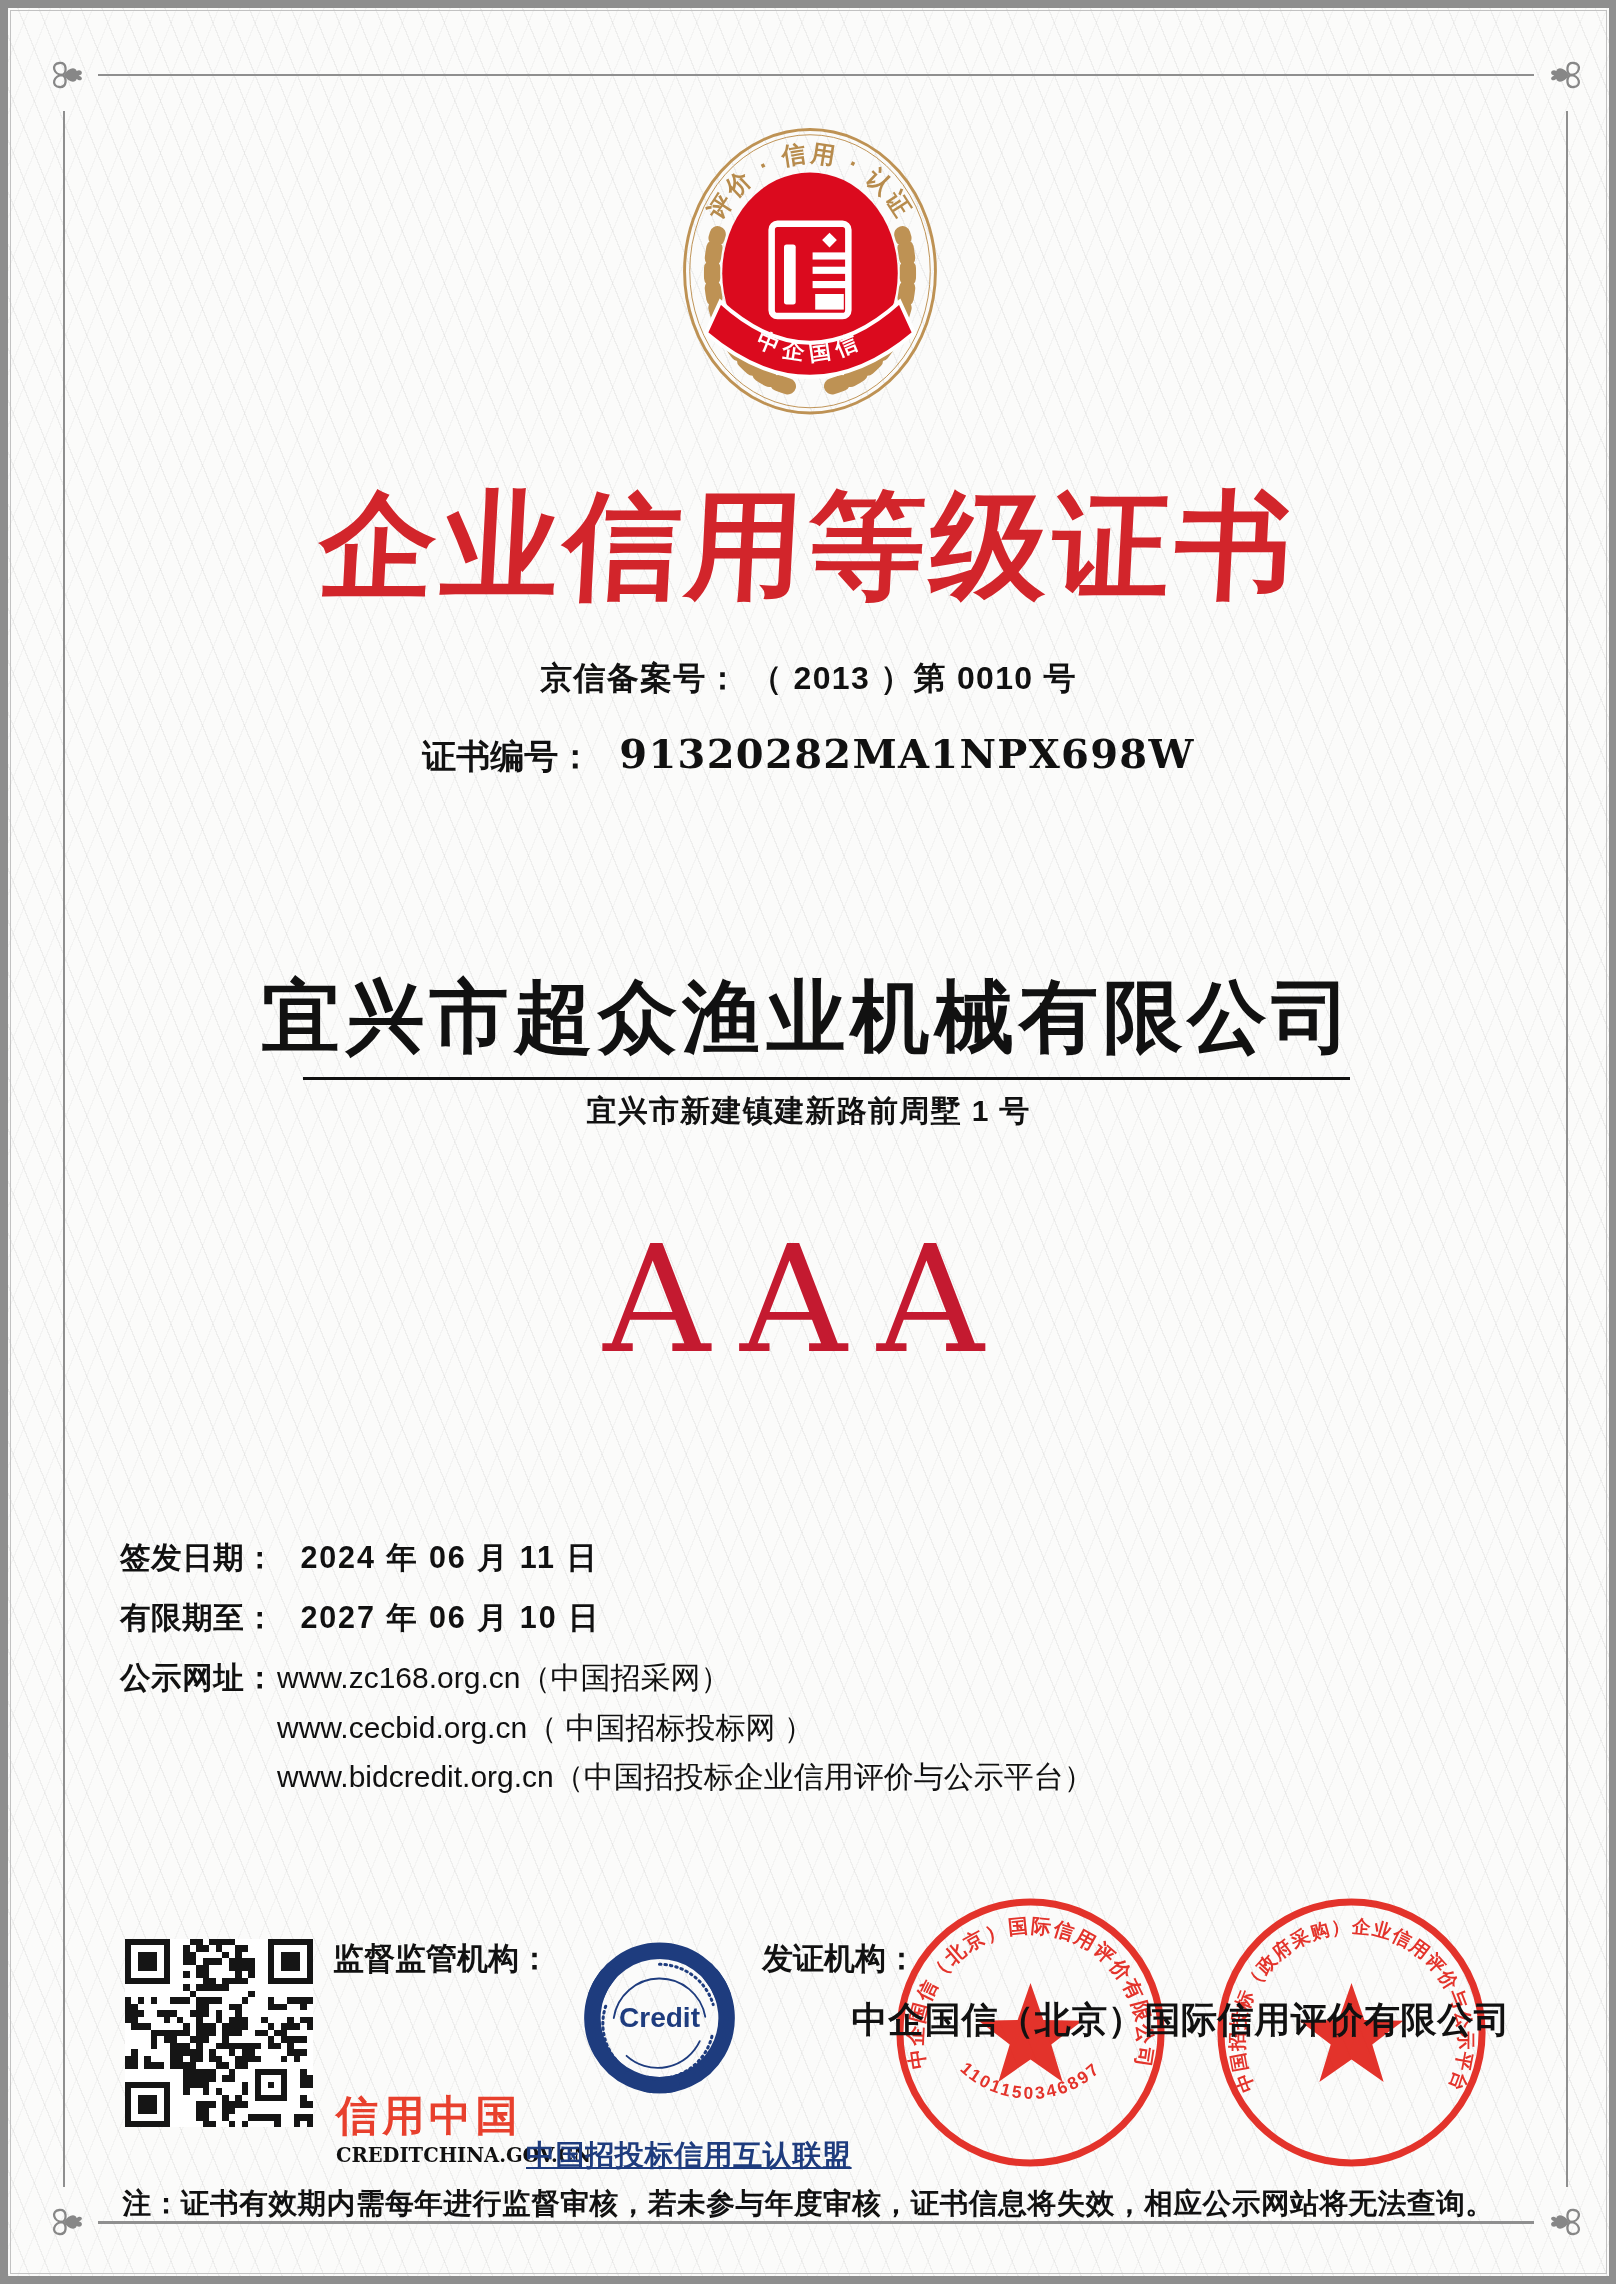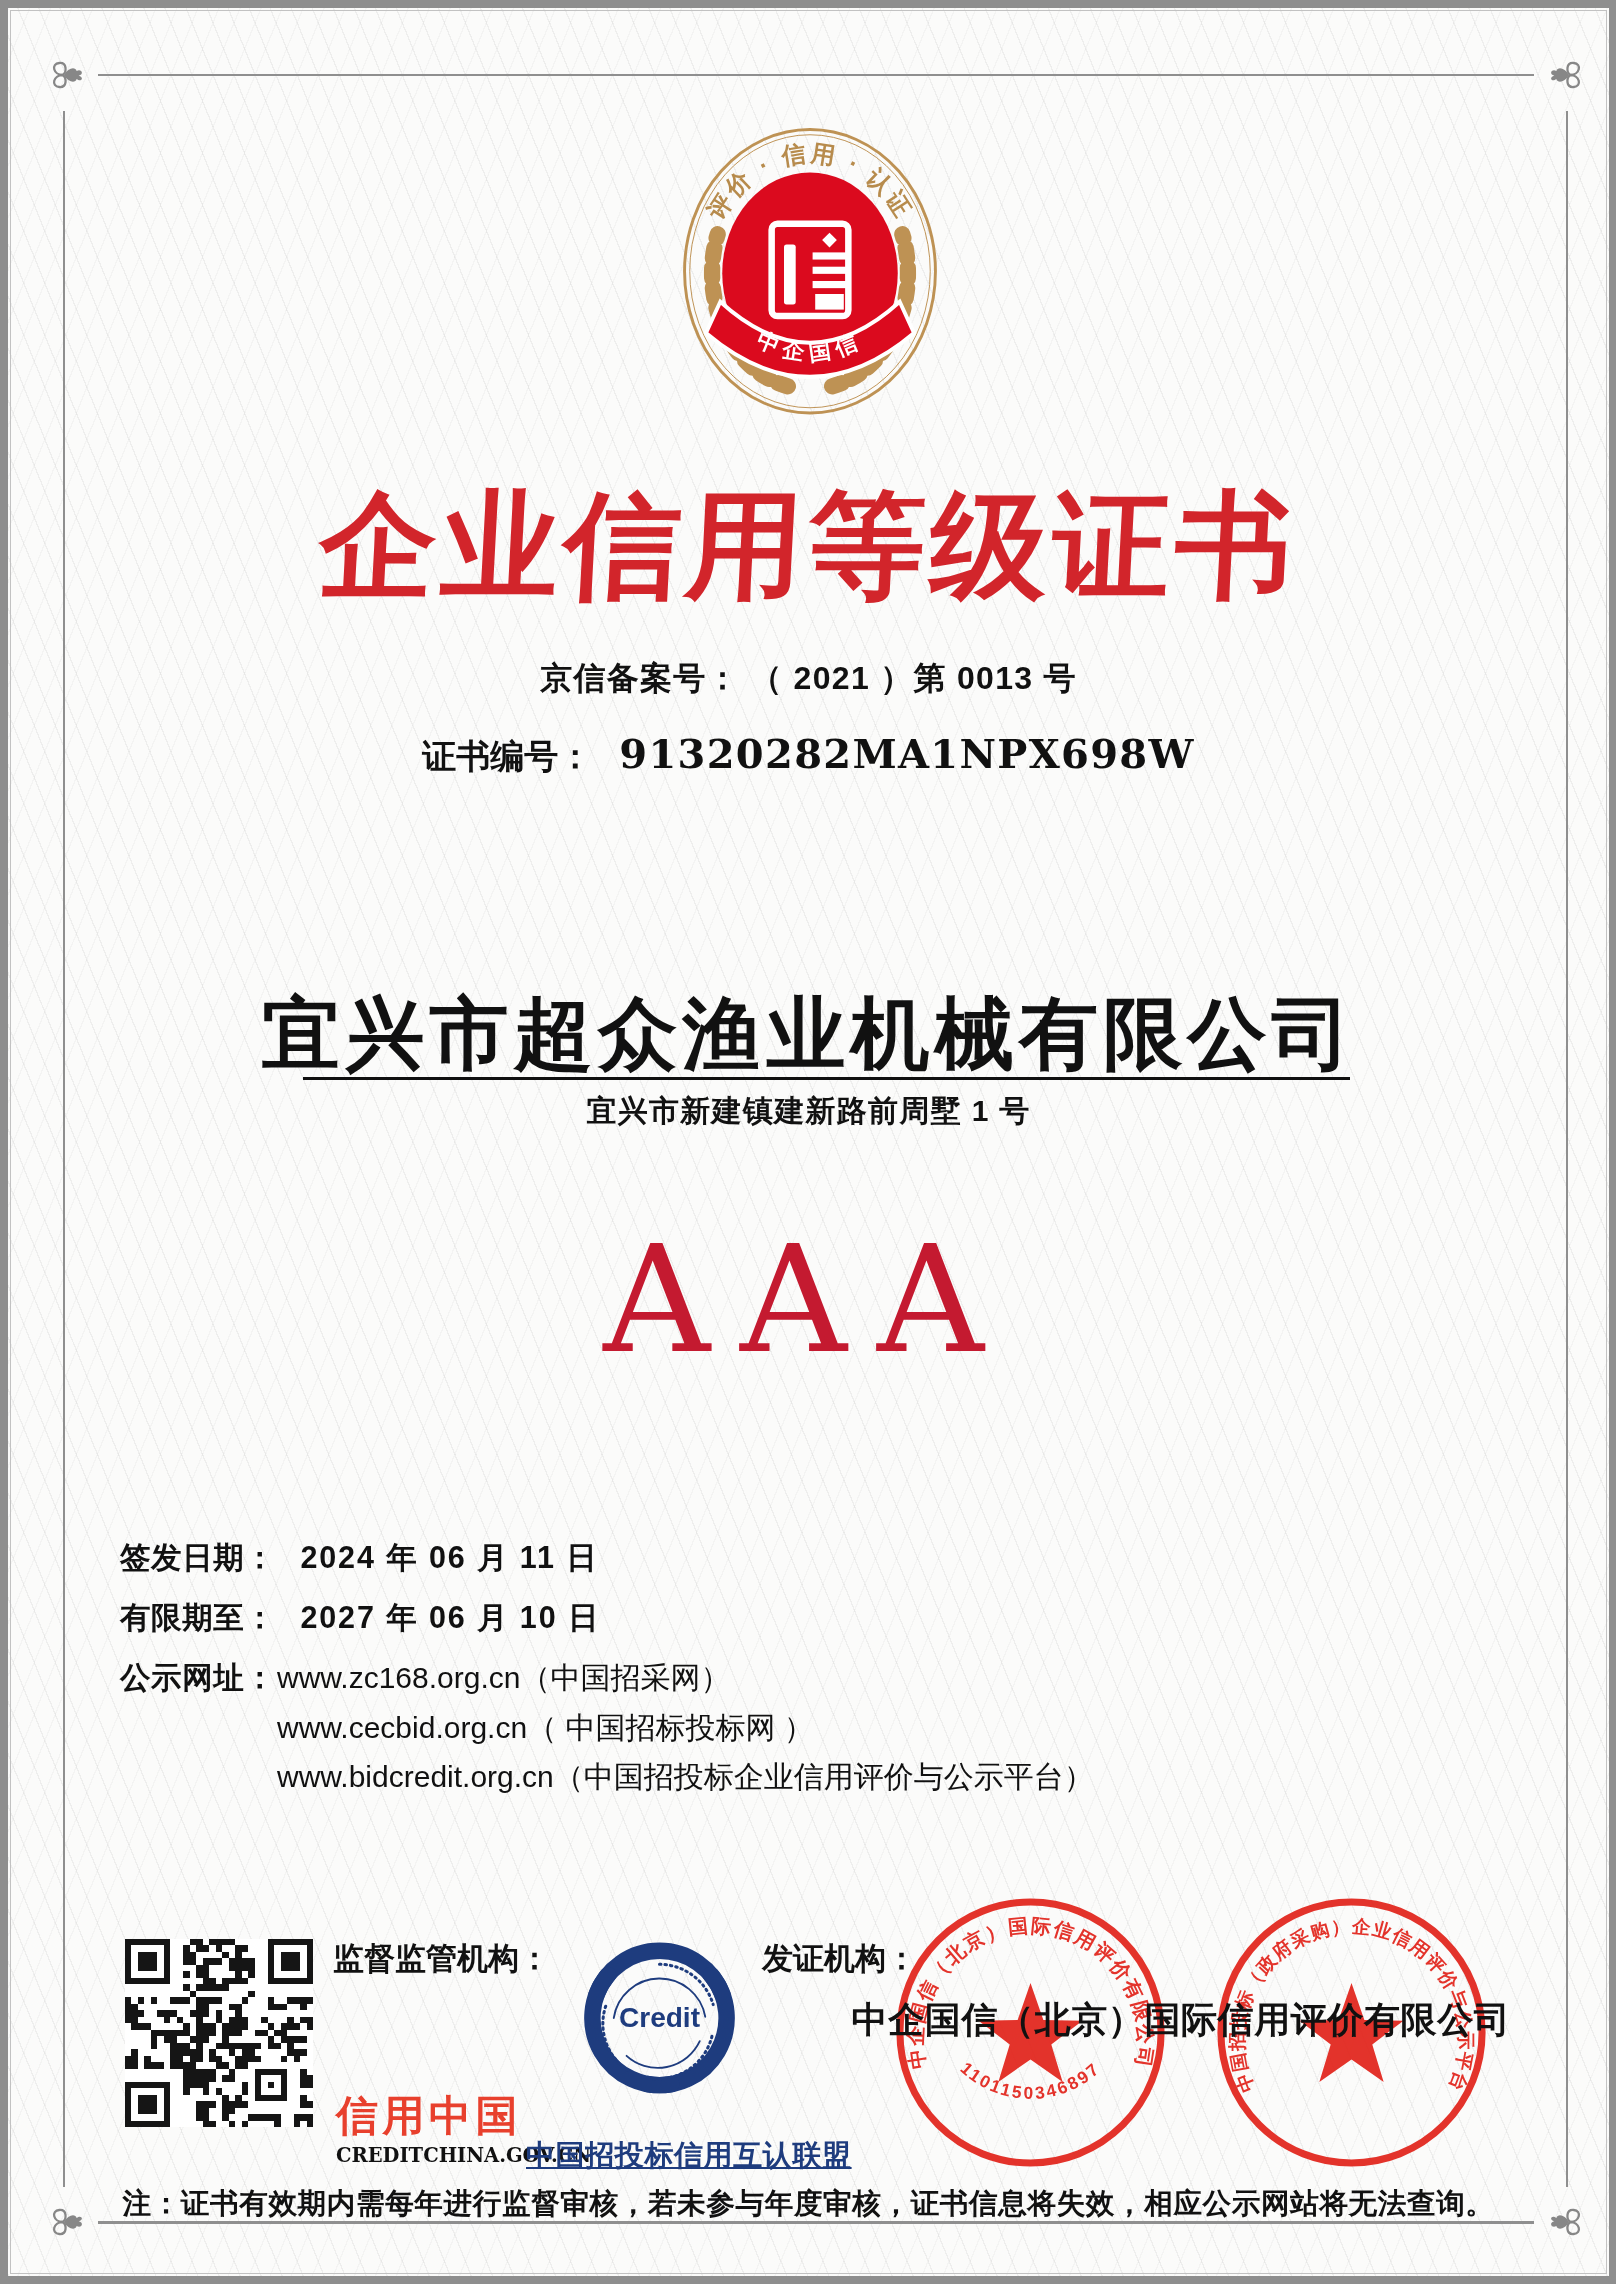--- a/index.html
+++ b/index.html
@@ -23,21 +23,21 @@
   .abs{position:absolute;}
   .title{
     font-size:117px;font-weight:900;letter-spacing:5.2px;line-height:1;
     color:#D2252B;transform:skewX(-3deg);white-space:nowrap;
   }
   .filing{font-size:32px;font-weight:700;letter-spacing:1.3px;}
   .certno-row{display:flex;justify-content:center;align-items:baseline;gap:27px;}
   .certno-label{font-size:34px;font-weight:800;}
   .certno-value{font-family:"DejaVu Serif","Liberation Serif",serif;font-size:40px;font-weight:700;letter-spacing:1.3px;}
   .hereby{font-size:31px;font-weight:800;}
-  .company{font-size:79px;font-weight:900;letter-spacing:5.2px;white-space:nowrap;line-height:1;margin-top:17px;}
+  .company{font-size:79px;font-weight:900;letter-spacing:5.2px;white-space:nowrap;line-height:1;}
   .company-underline{position:absolute;height:3.2px;background:#101010;}
   .address{font-size:30px;font-weight:800;letter-spacing:1.3px;}
   .rating{
     font-family:"DejaVu Serif","Liberation Serif",serif;
     font-size:148px;font-weight:400;letter-spacing:30px;line-height:1;
     color:#C41A30;
   }
   .info-row{position:absolute;display:flex;align-items:baseline;white-space:nowrap;}
   .info-label{font-size:30.5px;font-weight:800;width:157px;letter-spacing:0.6px;}
   .info-date{font-size:30.5px;font-weight:700;margin-left:23.4px;letter-spacing:1.9px;}
@@ -120,21 +120,21 @@
     <rect x="204" y="240" width="52" height="11" fill="#ffffff"></rect>
     <rect x="208" y="260" width="44" height="24" fill="#ffffff"></rect>
 
     <path d="M 40 320 Q 200 455 360 320 L 338 272 Q 200 398 62 272 Z" fill="#DB0A1E" stroke="#ffffff" stroke-width="6"></path>
     <text font-family="Liberation Sans, sans-serif" font-size="34" font-weight="700" fill="#ffffff" letter-spacing="10">
       <textPath href="#b-ribbon" startOffset="50%" text-anchor="middle">中企国信</textPath>
     </text>
   </svg>
 
   <div class="ctr title" style="top:479px;">企业信用等级证书</div>
-  <div class="ctr filing" style="top:649px;">京信备案号： （ 2021 ）第 0013 号</div>
+  <div class="ctr filing" style="top:649px;">京信备案号： （ 2013 ）第 0010 号</div>
 
   <div class="ctr" style="top:722px;">
     <div class="certno-row">
       <span class="certno-label">证书编号：</span>
       <span class="certno-value">91320282MA1NPX698W</span>
     </div>
   </div>
 
 
   <div class="ctr company" style="top:969px;">宜兴市超众渔业机械有限公司</div>

